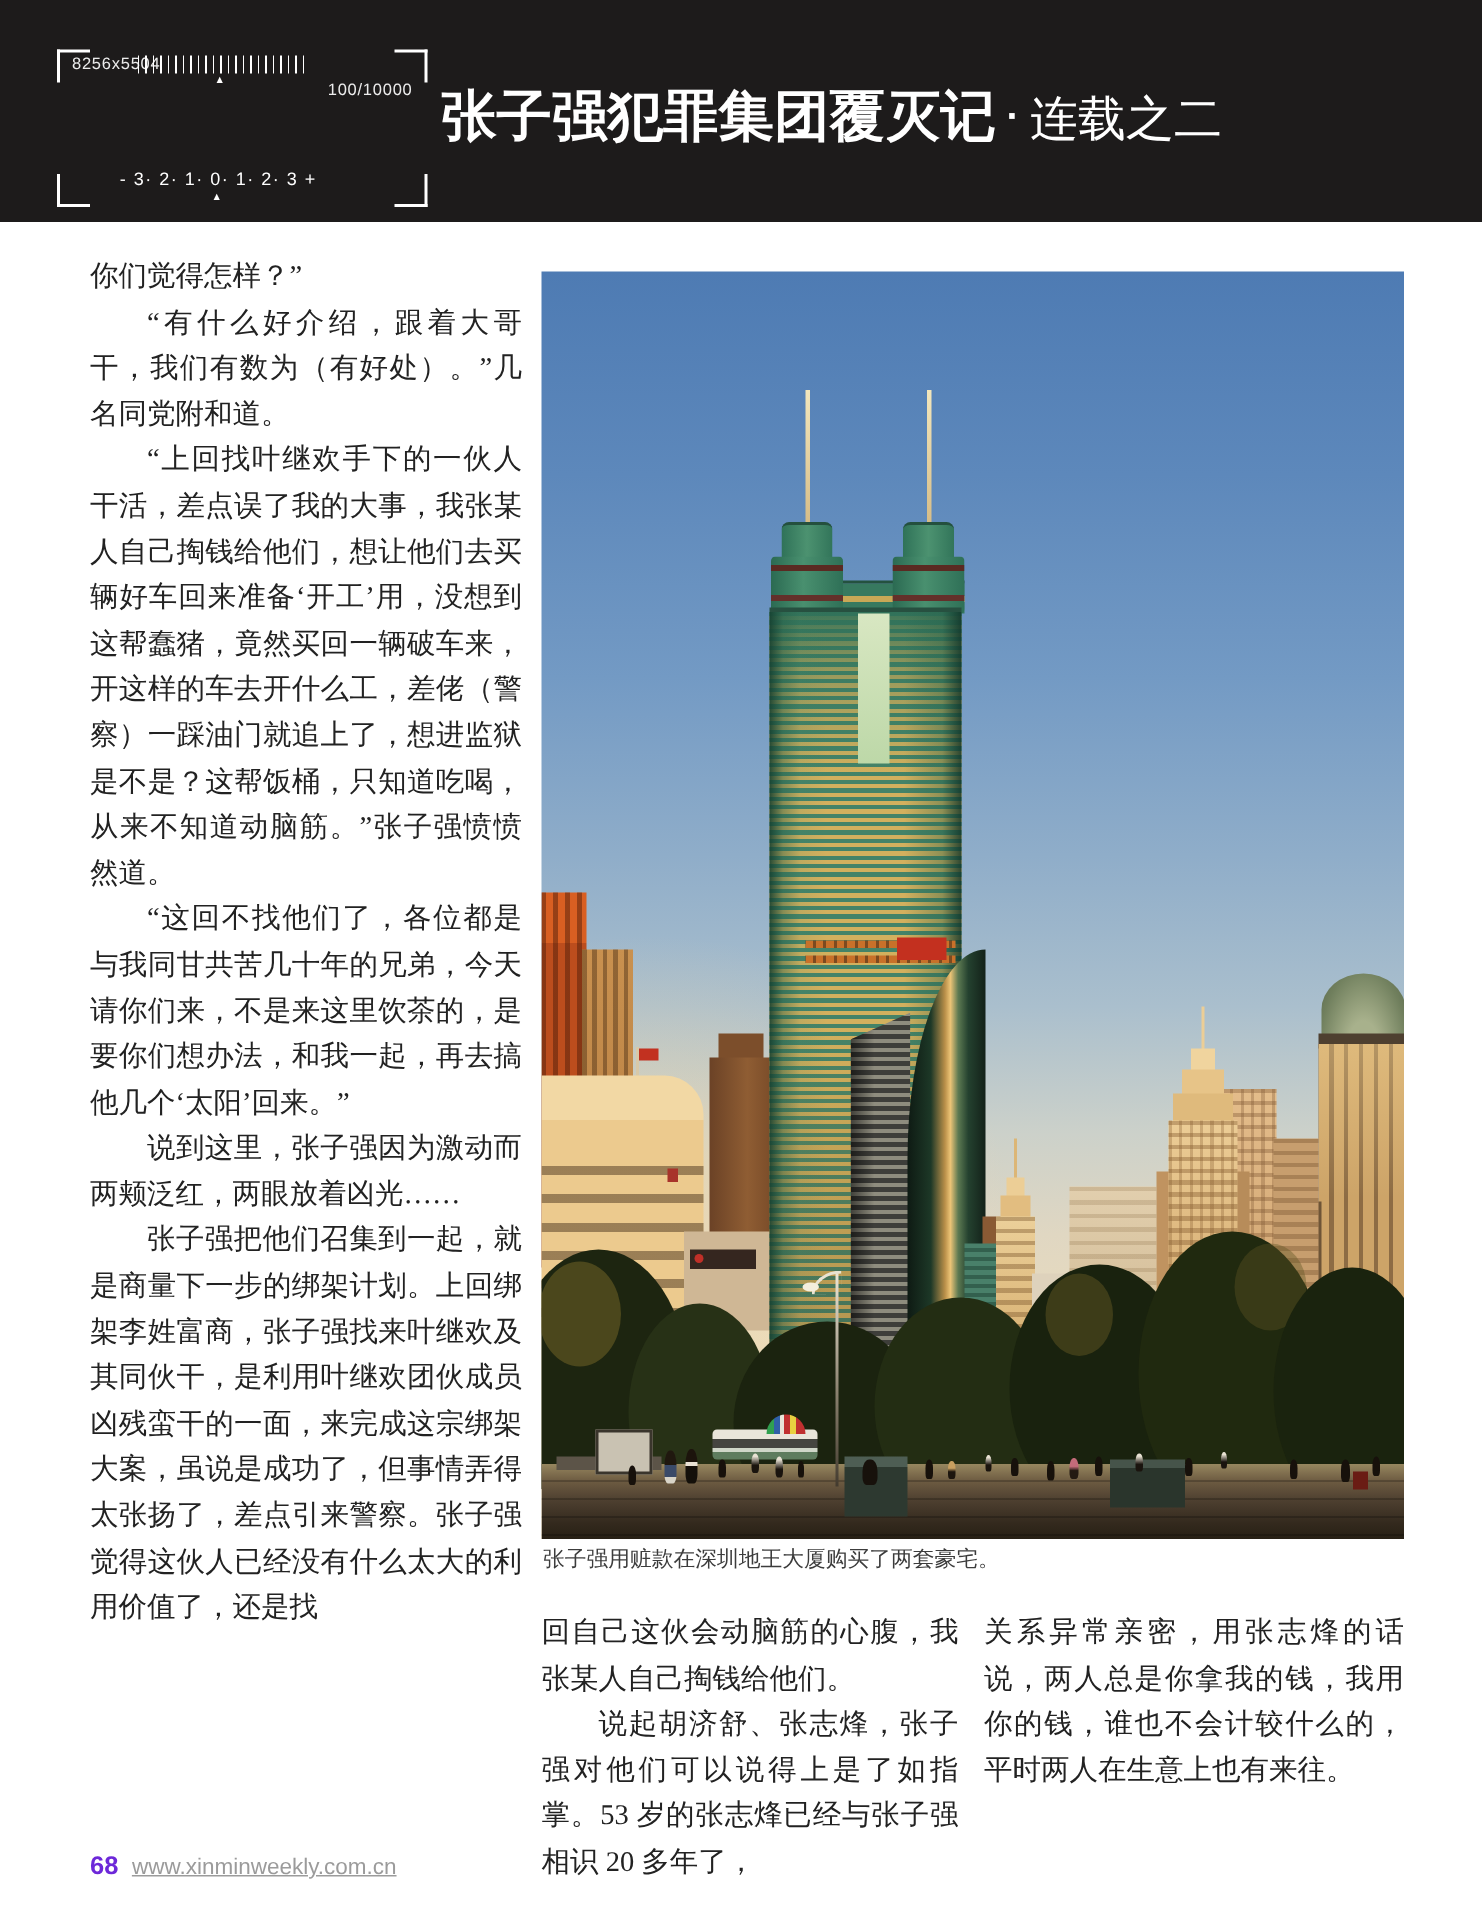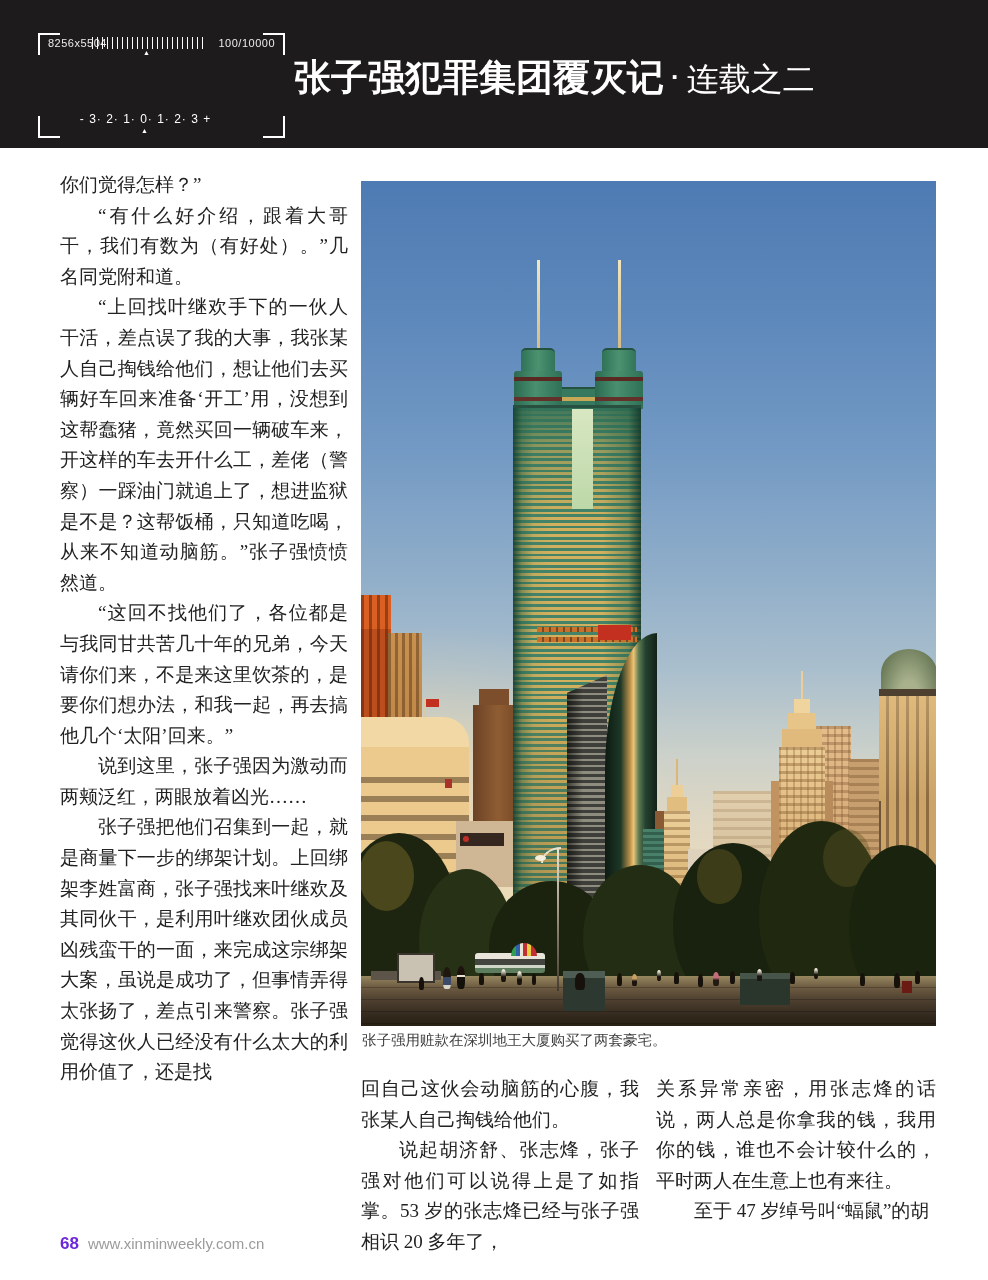--- a/index.html
+++ b/index.html
@@ -8,21 +8,21 @@
 
   
   .band{position:absolute;left:0;top:0;width:988px;height:148px;background:#1d1b1b;}
   .badge{position:absolute;left:38px;top:33px;width:247px;height:105px;}
   .corner{position:absolute;width:20px;height:20px;border:2px solid #ffffff;}
   .c-tl{left:0;top:0;border-right:none;border-bottom:none;}
   .c-tr{right:0;top:0;border-left:none;border-bottom:none;}
   .c-bl{left:0;bottom:0;border-right:none;border-top:none;}
   .c-br{right:0;bottom:0;border-left:none;border-top:none;}
   .badge-res{position:absolute;left:10px;top:5px;font:11px/1 "Liberation Sans","DejaVu Sans",sans-serif;color:#ececec;letter-spacing:.5px;}
-  .badge-counter{position:absolute;right:10px;top:5px;font:11px/1 "Liberation Sans","DejaVu Sans",sans-serif;color:#ececec;letter-spacing:.5px;}
+  .badge-counter{position:absolute;right:10px;top:22px;font:11px/1 "Liberation Sans","DejaVu Sans",sans-serif;color:#ececec;letter-spacing:.5px;}
   .ruler{position:absolute;left:54px;top:4px;width:112px;height:12px;
          background:repeating-linear-gradient(90deg,#ffffff 0 1px,rgba(0,0,0,0) 1px 5px);}
   .ruler-ptr{position:absolute;left:105px;top:17px;font-size:7px;line-height:7px;color:#ffffff;}
   .badge-label{position:absolute;left:16px;top:38px;font-family:"Liberation Sans","DejaVu Sans",sans-serif;
                font-weight:bold;font-size:30px;line-height:1;color:#f5e400;letter-spacing:1px;white-space:nowrap;}
   .badge-scale{position:absolute;left:20px;bottom:13px;width:175px;text-align:center;
                font:12px/1 "Liberation Sans","DejaVu Sans",sans-serif;color:#ffffff;letter-spacing:1px;}
   .scale-ptr{position:absolute;left:103px;bottom:3px;font-size:7px;line-height:7px;color:#ffffff;}
   .main-title{position:absolute;left:294px;top:59px;color:#ffffff;white-space:nowrap;}
   .main-title .t1{font-family:"Liberation Sans","DejaVu Sans",sans-serif;font-weight:bold;font-size:37px;line-height:1;}
@@ -32,21 +32,21 @@
   
   .col{position:absolute;font-size:19px;line-height:30.6px;text-align:justify;color:#222;}
   .col p{margin:0;}
   .col p.indent{text-indent:2em;}
   #col-left{left:60px;top:170px;width:288px;}
   #col-mid{left:361px;top:1074px;width:278px;}
   #col-right{left:656px;top:1074px;width:280px;}
   .caption{position:absolute;left:362px;top:1031px;font:14.5px/1.3 "Liberation Sans","DejaVu Sans",sans-serif;color:#3c3c3c;}
   .footer{position:absolute;left:60px;top:1234px;font-family:"Liberation Sans","DejaVu Sans",sans-serif;}
   .pageno{font-size:17px;font-weight:bold;color:#6d28d9;}
-  .site{font-size:15px;color:#9b9b9b;margin-left:9px;}
+  .site{font-size:15px;color:#9b9b9b;margin-left:9px;text-decoration:underline;}
 
   
   .photo{position:absolute;left:361px;top:181px;width:575px;height:845px;overflow:hidden;
     background:
       radial-gradient(60% 28% at 12% 72%, rgba(244,216,166,.55), rgba(244,216,166,0) 70%),
       linear-gradient(180deg,#4e7bb3 0%,#5d88bb 16%,#739ac4 32%,#8fadc9 46%,#aabfcd 58%,#ccd1ca 68%,#e0d7c2 76%,#ecdcbb 86%,#f0debc 100%);}
   .photo span{position:absolute;display:block;}
   .tr{border-radius:50%;}
   .pp{position:absolute;border-radius:45% 45% 28% 28%;}
 </style>
@@ -180,18 +180,17 @@
 </div>
 
 <div class="caption">张子强用赃款在深圳地王大厦购买了两套豪宅。</div>
 
 <div class="col" id="col-mid">
   <p>回自己这伙会动脑筋的心腹，我张某人自己掏钱给他们。</p>
   <p class="indent">说起胡济舒、张志烽，张子强对他们可以说得上是了如指掌。53 岁的张志烽已经与张子强相识 20 多年了，</p>
 </div>
 <div class="col" id="col-right">
   <p>关系异常亲密，用张志烽的话说，两人总是你拿我的钱，我用你的钱，谁也不会计较什么的，平时两人在生意上也有来往。</p>
-  <p class="indent">至于 47 岁绰号叫“蝠鼠”的胡</p>
 </div>
 
 <div class="footer">
   <span class="pageno">68</span><span class="site">www.xinminweekly.com.cn</span>
 </div>
 
 </body></html>

